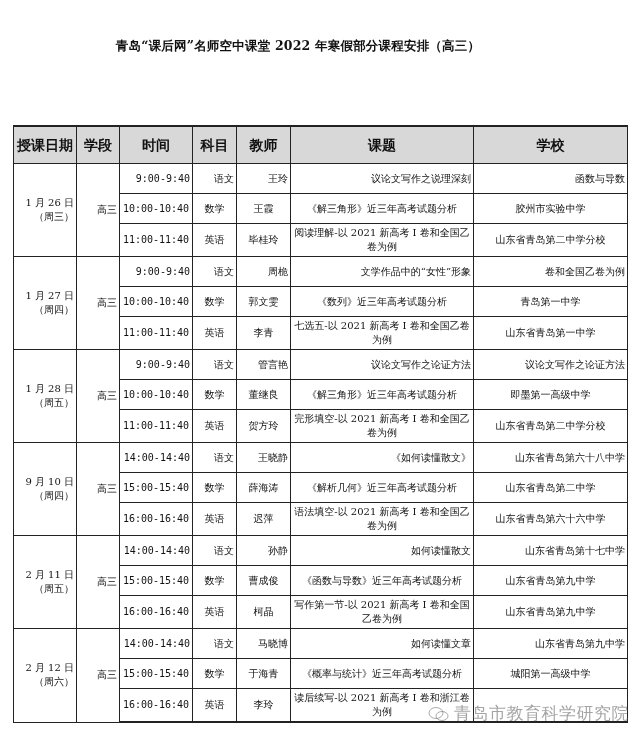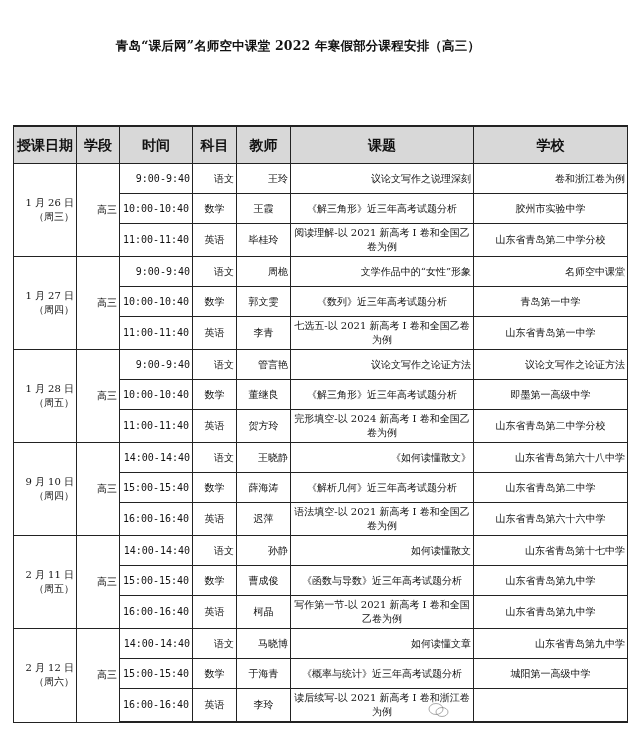--- a/index.html
+++ b/index.html
@@ -55,21 +55,21 @@
       <tr class="r1">
         <td rowspan="3" class="date">
           <div>1 月 26 日</div>
           <div>（周三）</div>
         </td>
         <td rowspan="3">高三</td>
         <td class="time">9:00-9:40</td>
         <td>语文</td>
         <td>王玲</td>
         <td>议论文写作之说理深刻</td>
-        <td>卷和浙江卷为例</td>
+        <td>函数与导数</td>
       </tr>
       <tr class="r2">
         <td class="time">10:00-10:40</td>
         <td>数学</td>
         <td>王霞</td>
         <td>《解三角形》近三年高考试题分析</td>
         <td>胶州市实验中学</td>
       </tr>
       <tr class="r3">
         <td class="time">11:00-11:40</td>
@@ -81,21 +81,21 @@
       <tr class="r1">
         <td rowspan="3" class="date">
           <div>1 月 27 日</div>
           <div>（周四）</div>
         </td>
         <td rowspan="3">高三</td>
         <td class="time">9:00-9:40</td>
         <td>语文</td>
         <td>周桅</td>
         <td>文学作品中的“女性”形象</td>
-        <td>名师空中课堂</td>
+        <td>卷和全国乙卷为例</td>
       </tr>
       <tr class="r2">
         <td class="time">10:00-10:40</td>
         <td>数学</td>
         <td>郭文雯</td>
         <td>《数列》近三年高考试题分析</td>
         <td>青岛第一中学</td>
       </tr>
       <tr class="r3">
         <td class="time">11:00-11:40</td>
@@ -120,21 +120,21 @@
         <td class="time">10:00-10:40</td>
         <td>数学</td>
         <td>董继良</td>
         <td>《解三角形》近三年高考试题分析</td>
         <td>即墨第一高级中学</td>
       </tr>
       <tr class="r3">
         <td class="time">11:00-11:40</td>
         <td>英语</td>
         <td>贺方玲</td>
-        <td>完形填空-以 2024 新高考 I 卷和全国乙卷为例</td>
+        <td>完形填空-以 2021 新高考 I 卷和全国乙卷为例</td>
         <td>山东省青岛第二中学分校</td>
       </tr>
       <tr class="r1">
         <td rowspan="3" class="date">
           <div>9 月 10 日</div>
           <div>（周四）</div>
         </td>
         <td rowspan="3">高三</td>
         <td class="time">14:00-14:40</td>
         <td>语文</td>
@@ -209,13 +209,14 @@
         <td></td>
       </tr>
     </tbody>
 </table>
 
 <div class="wm">
   <svg class="wm-icon" viewBox="0 0 22 16">
     <ellipse cx="8" cy="7" rx="7" ry="5.5" fill="none" stroke="rgba(90,90,90,0.5)" stroke-width="1"></ellipse>
     <ellipse cx="14" cy="10" rx="6" ry="4.5" fill="none" stroke="rgba(90,90,90,0.5)" stroke-width="1"></ellipse>
   </svg>
+  <span>青岛市教育科学研究院</span>
 </div>
 
 </body></html>

